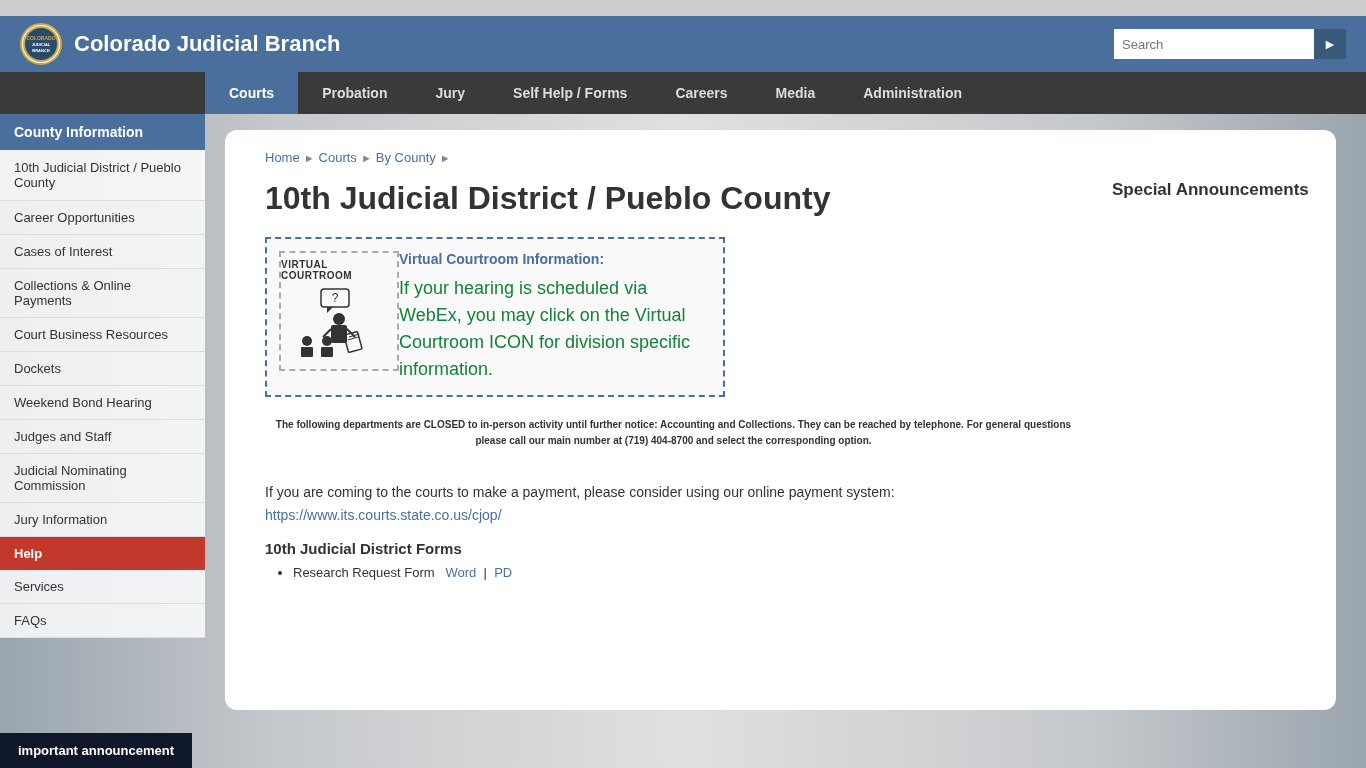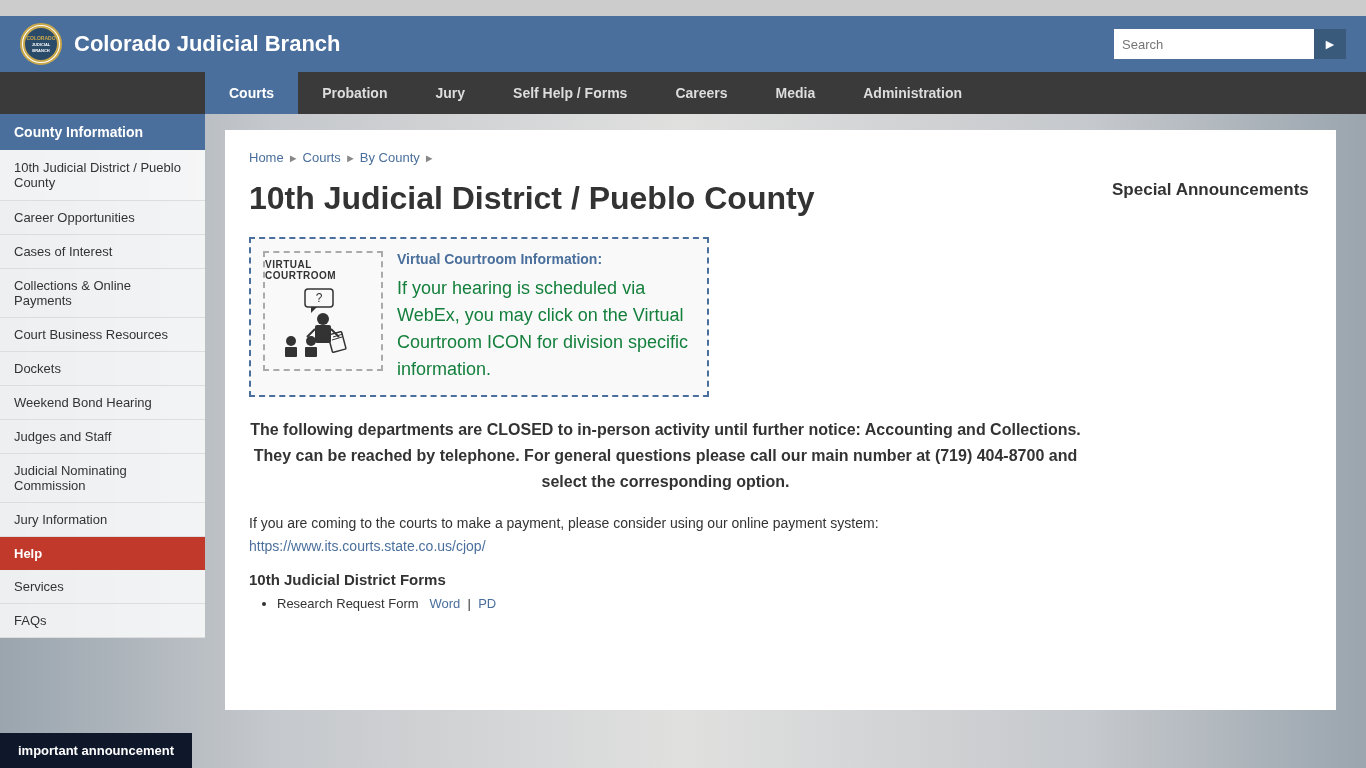--- a/index.html
+++ b/index.html
@@ -149,23 +149,24 @@
 
     
     .main-content {
       flex: 1;
       padding: 16px 30px 20px 20px;
       z-index: 1;
       position: relative;
     }
     .content-box {
       background: #fff;
-      padding: 20px 24px 24px 24px;
+      padding: 20px 24px 24px 40px;
       min-height: 580px;
       position: relative;
+      border-radius: 12px;
     }
 
     
     .breadcrumb {
       font-size: 13px;
       color: #555;
       margin-bottom: 14px;
       display: flex;
       align-items: center;
       gap: 4px;
@@ -203,21 +204,20 @@
       color: #333;
       line-height: 1.3;
     }
 
     
     .virtual-courtroom-box {
       border: 2px dashed #4a6f9c;
       padding: 12px;
       display: flex;
       align-items: flex-start;
-      gap: 14px;
       margin-bottom: 20px;
       background: #f9f9f9;
       width: 460px;
     }
     .vc-icon {
       width: 120px;
       height: 120px;
       border: 2px dashed #aaa;
       flex-shrink: 0;
       position: relative;
@@ -245,23 +245,23 @@
     }
     .vc-body {
       font-size: 18px;
       color: #15803d;
       line-height: 1.5;
     }
 
     
     .notice-box {
       text-align: center;
-      font-size: 16px;
+      font-size: 10px;
       line-height: 1.6;
-      margin-bottom: 18px;
+      margin-bottom: 32px;
       color: #333;
     }
     .notice-box strong { font-weight: bold; }
 
     
     .payment-para {
       font-size: 14px;
       line-height: 1.6;
       margin-bottom: 14px;
     }

